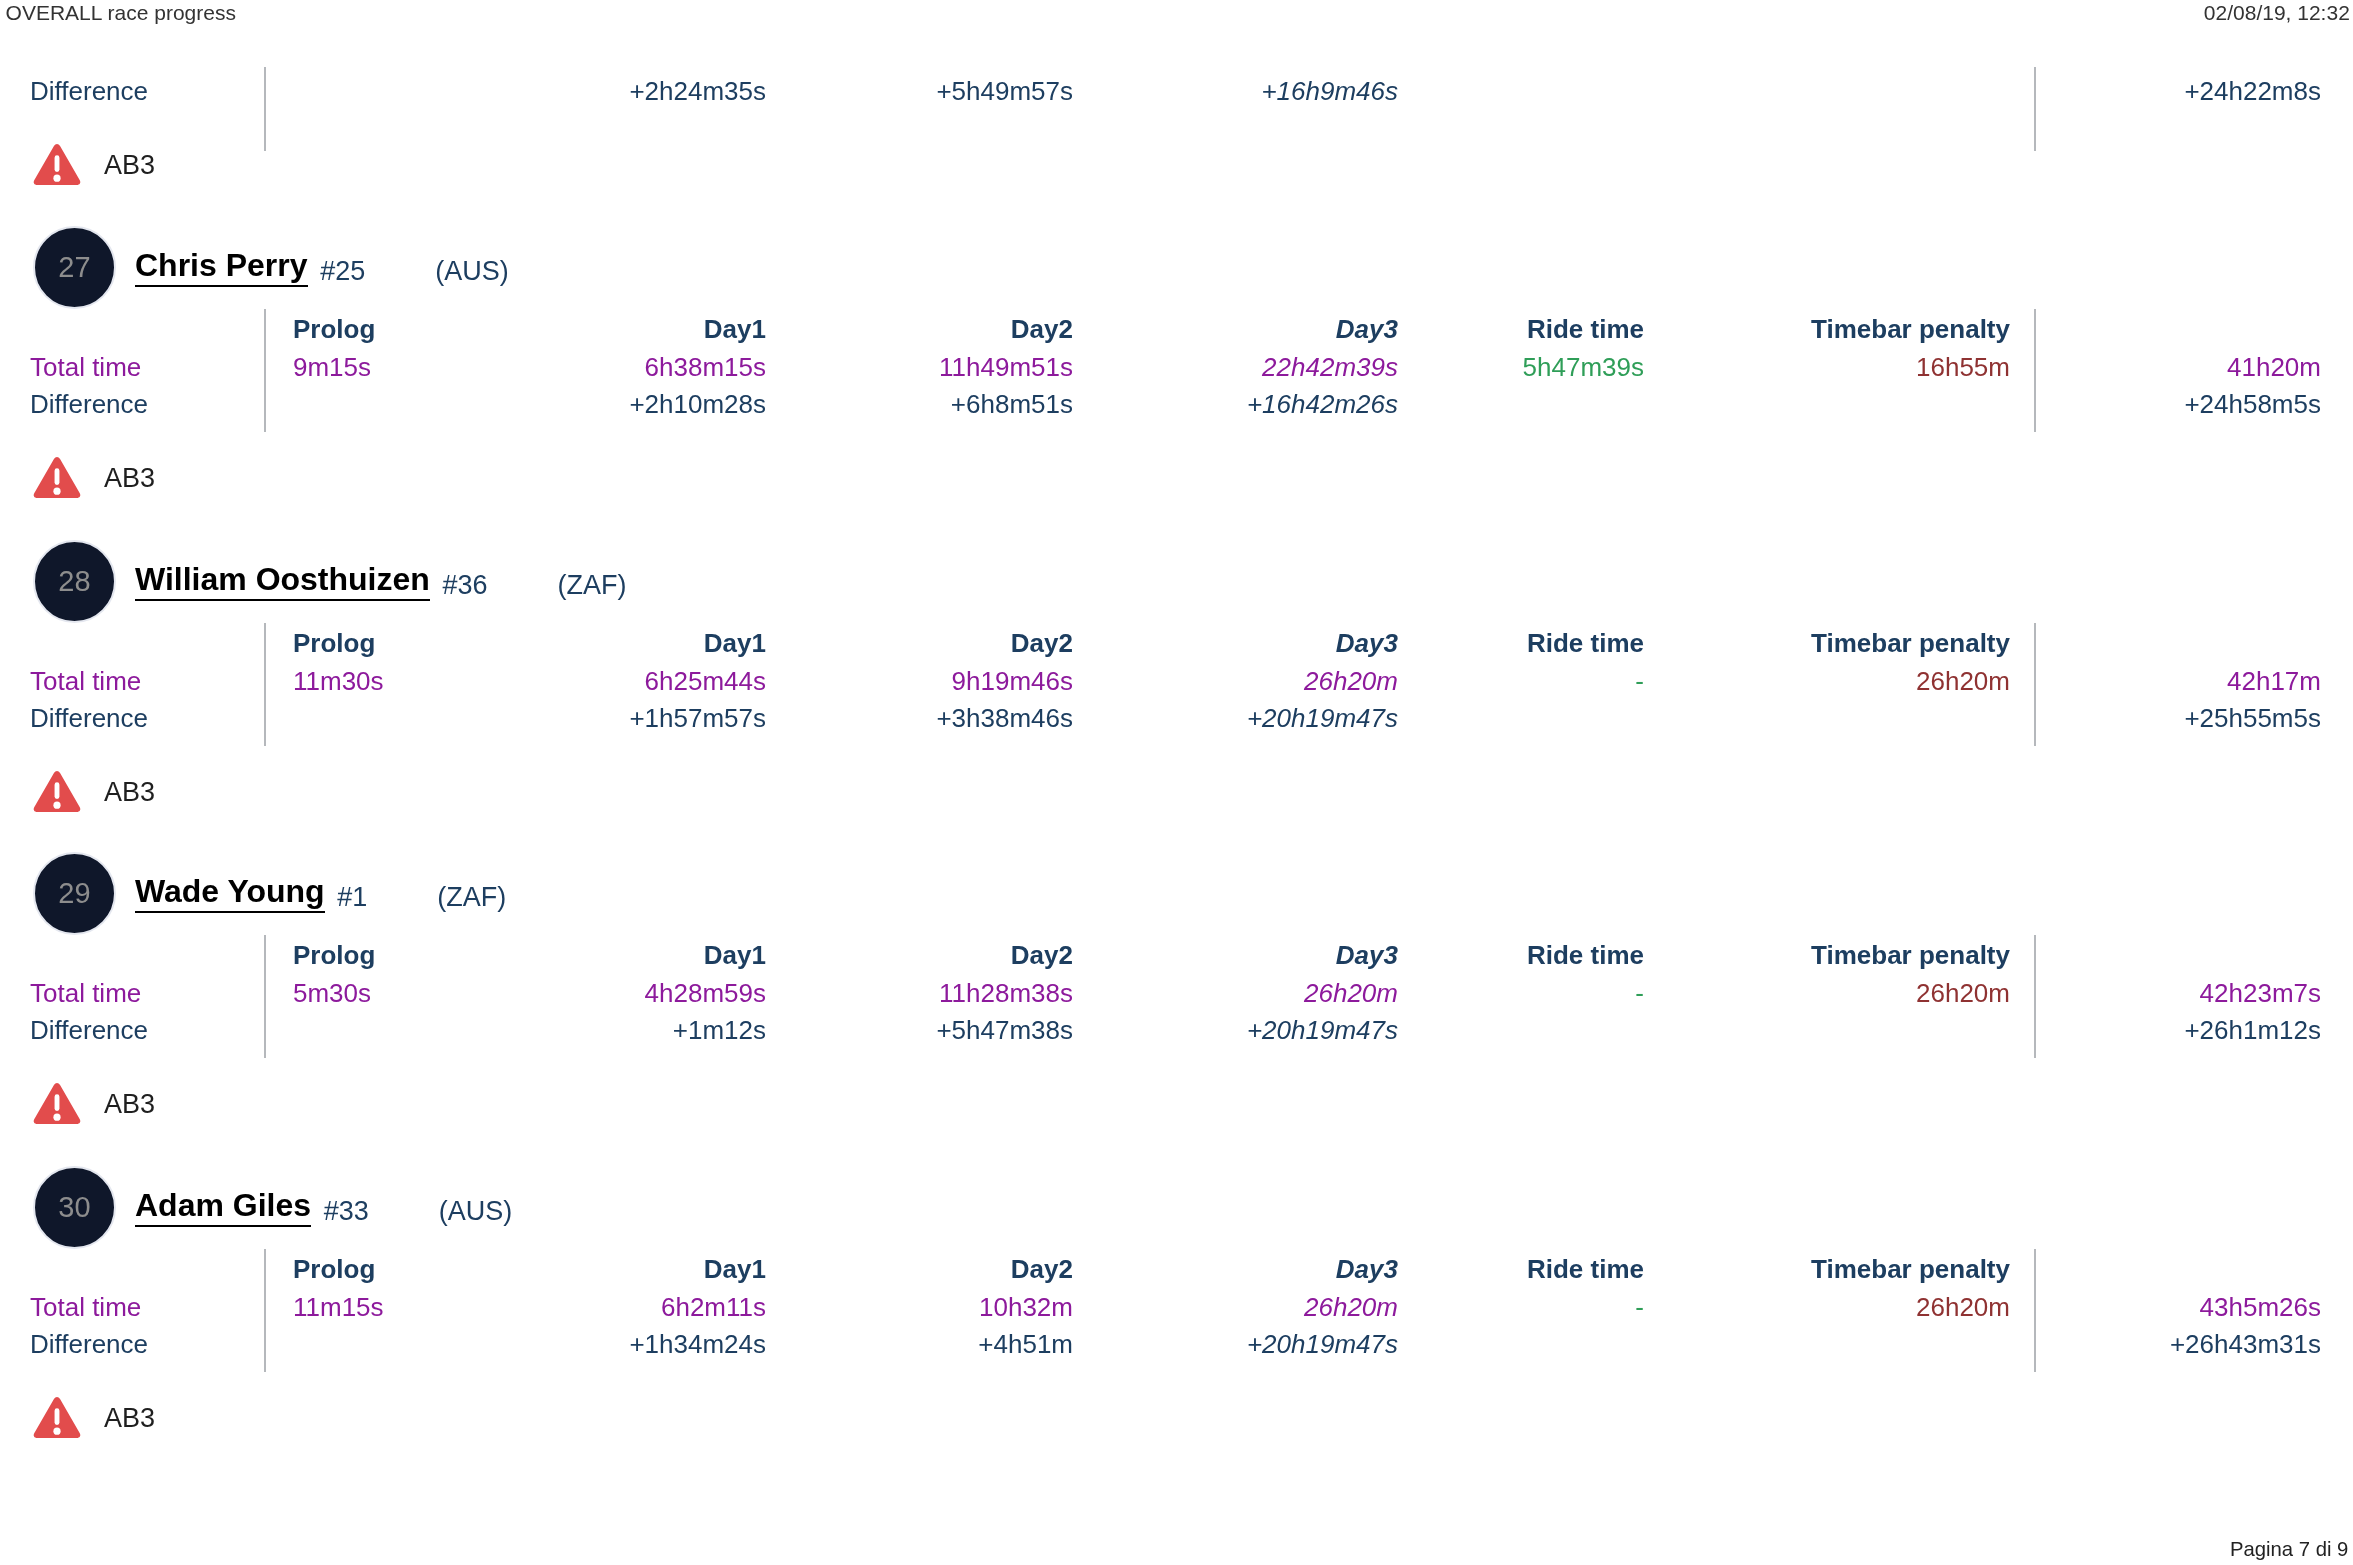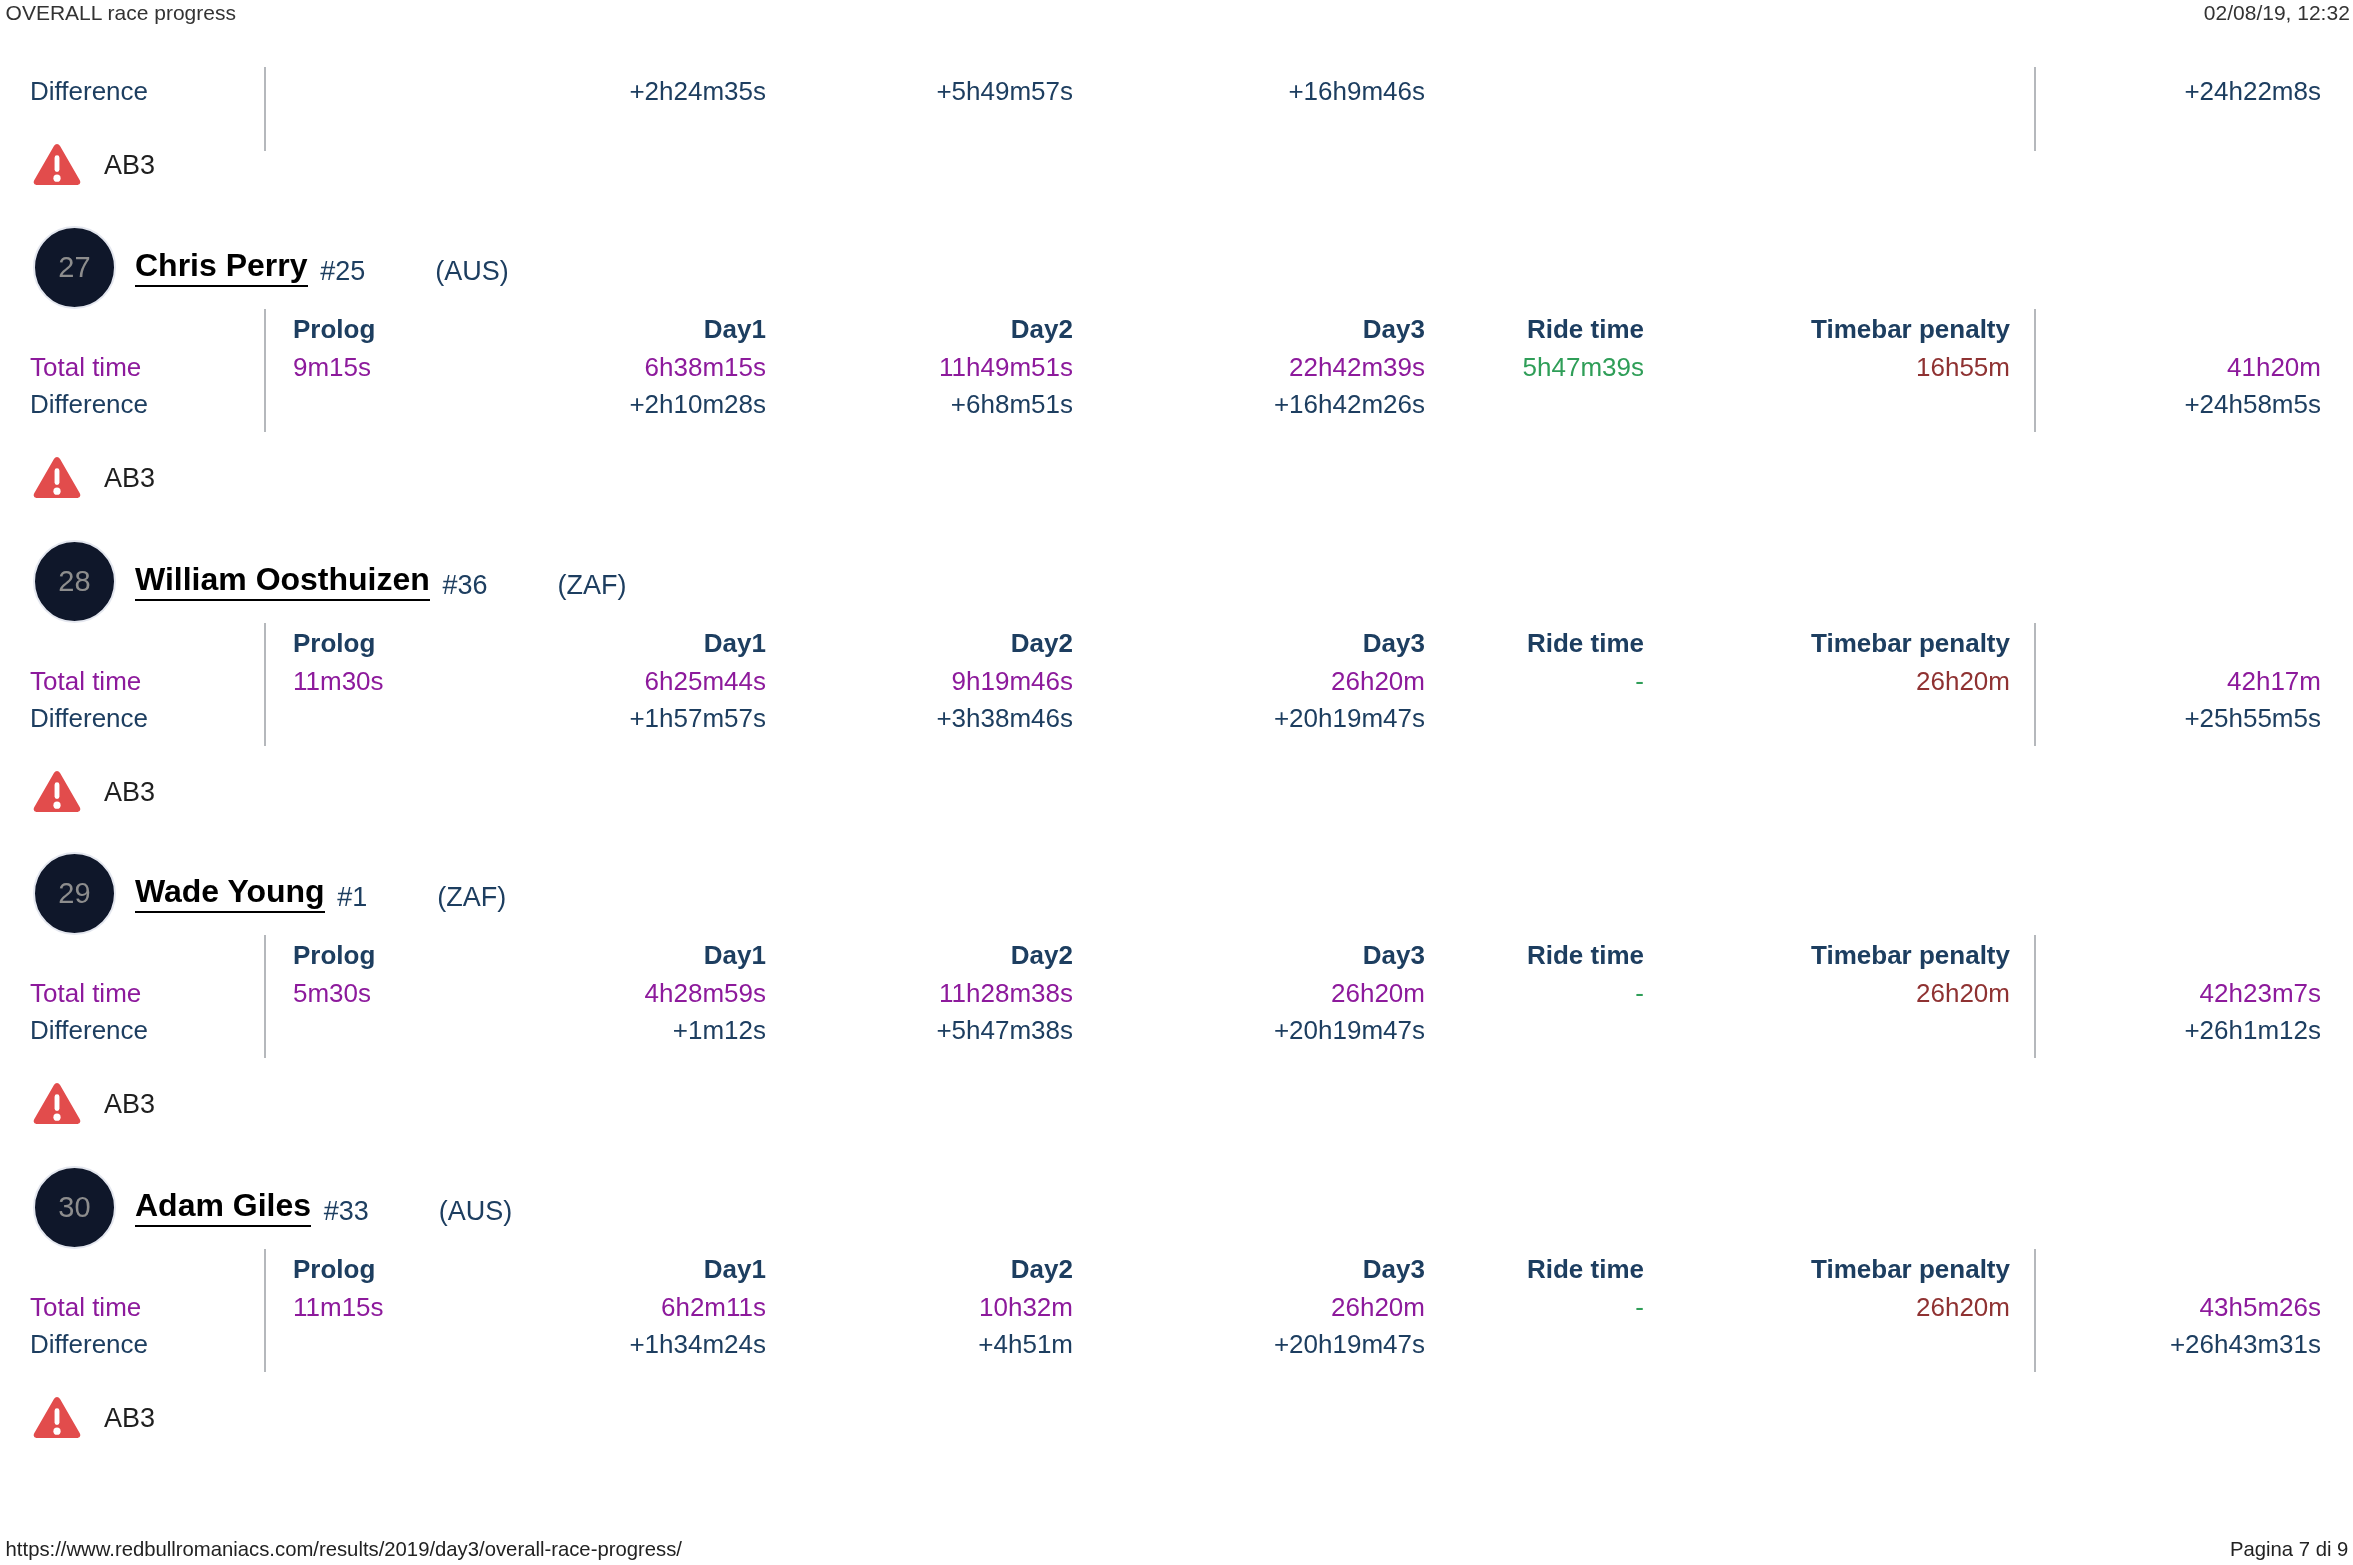--- a/index.html
+++ b/index.html
@@ -20,21 +20,21 @@
   .ra   { text-align:right; }
   .purple  { color:var(--purple,#8d1a9c); }
   .green   { color:var(--green,#2f9e58); }
   .darkred { color:var(--dark_red,#8f3232); }
 
   
   .c-label   { left:30px; }
   .c-prolog  { left:293px; }
   .c-day1    { right:1588px; }
   .c-day2    { right:1281px; }
-  .c-day3    { right:929px; }
+  .c-day3    { right:956px;font-style:italic; }
   .c-ride    { right:710px; }
   .c-timebar { right:344px; }
   .c-total   { right:33px; }
 
   .vdiv { position:absolute; width:2.1px; background:#b5b8bc; }
   .vd1  { left:264px; }
   .vd2  { left:2034px; }
 
   
   .ovf .cell { top:77px; }
@@ -243,17 +243,16 @@
     <div class="warn">
       <svg viewBox="0 0 72 72">
         <path d="M31.6 8.8 C34 4.6 38 4.6 40.4 8.8 L68.6 57.6 C70.9 61.6 68.9 64.8 64.2 64.8 L7.8 64.8 C3.1 64.8 1.1 61.6 3.4 57.6 Z" fill="#e24c4c"></path>
         <rect x="32.5" y="22" width="7" height="24" rx="3.5" fill="#fff"></rect>
         <circle cx="36" cy="55" r="5.2" fill="#fff"></circle>
       </svg>
       <span class="warn-label">AB3</span>
     </div>
   </section>
 
-  <div class="foot f-left">https://www.redbullromaniacs.com/results/2019/day3/overall-race-progress/</div>
   <div class="foot f-right">Pagina 7 di 9</div>
 
 </div>
 
 
 </body></html>

